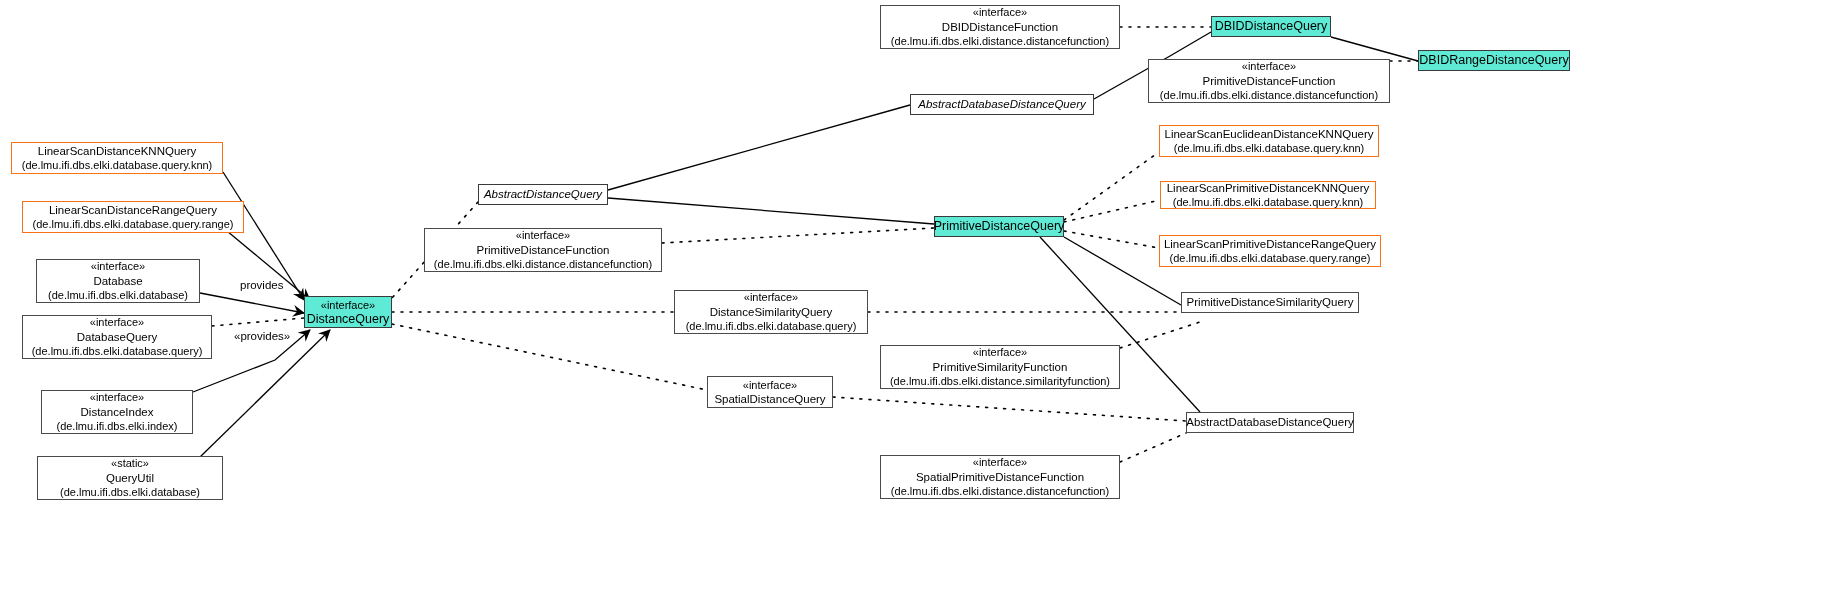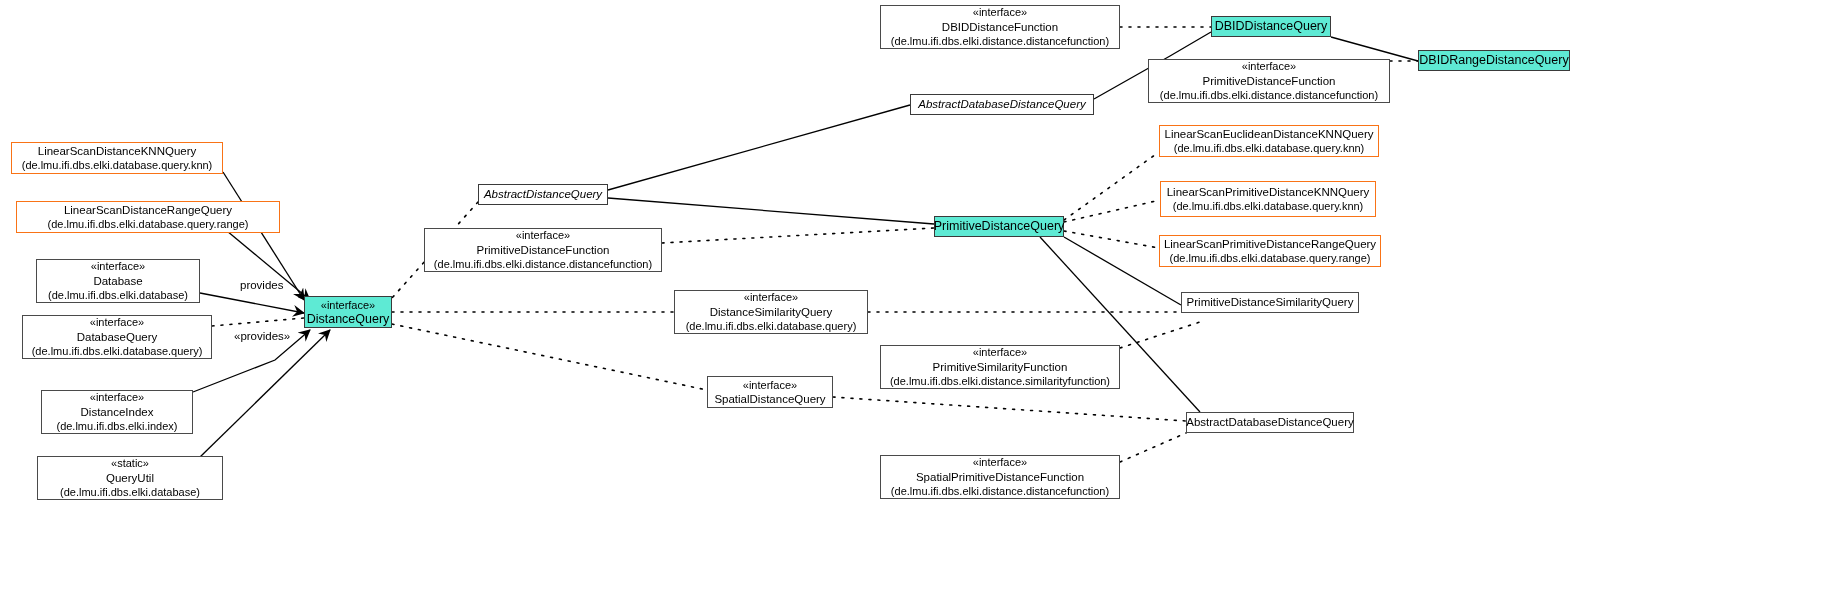--- a/index.html
+++ b/index.html
@@ -136,25 +136,25 @@
         <div class="nname">LinearScanDistanceKNNQuery</div>
         <div class="pkg">(de.lmu.ifi.dbs.elki.database.query.knn)</div>
       </div>
       <div class="node" style="left: 1159px; top: 125px; width: 220px; height: 32px;">
         <div class="nname">LinearScanEuclideanDistanceKNNQuery</div>
         <div class="pkg">(de.lmu.ifi.dbs.elki.database.query.knn)</div>
       </div>
       <div class="node abstract" style="left: 478px; top: 184px; width: 130px; height: 21px;">
         <div class="nname">AbstractDistanceQuery</div>
       </div>
-      <div class="node" style="left: 16px; top: 201px; width: 264px; height: 32px;">
+      <div class="node" style="left: 22px; top: 201px; width: 222px; height: 32px;">
         <div class="nname">LinearScanDistanceRangeQuery</div>
         <div class="pkg">(de.lmu.ifi.dbs.elki.database.query.range)</div>
       </div>
-      <div class="node" style="left: 1160px; top: 181px; width: 216px; height: 36px;">
+      <div class="node" style="left: 1160px; top: 181px; width: 216px; height: 28px;">
         <div class="nname">LinearScanPrimitiveDistanceKNNQuery</div>
         <div class="pkg">(de.lmu.ifi.dbs.elki.database.query.knn)</div>
       </div>
       <div class="node highlight" style="left: 934px; top: 216px; width: 130px; height: 21px;">
         <div class="nname">PrimitiveDistanceQuery</div>
       </div>
       <div class="node" style="left: 1159px; top: 235px; width: 222px; height: 32px;">
         <div class="nname">LinearScanPrimitiveDistanceRangeQuery</div>
         <div class="pkg">(de.lmu.ifi.dbs.elki.database.query.range)</div>
       </div>

